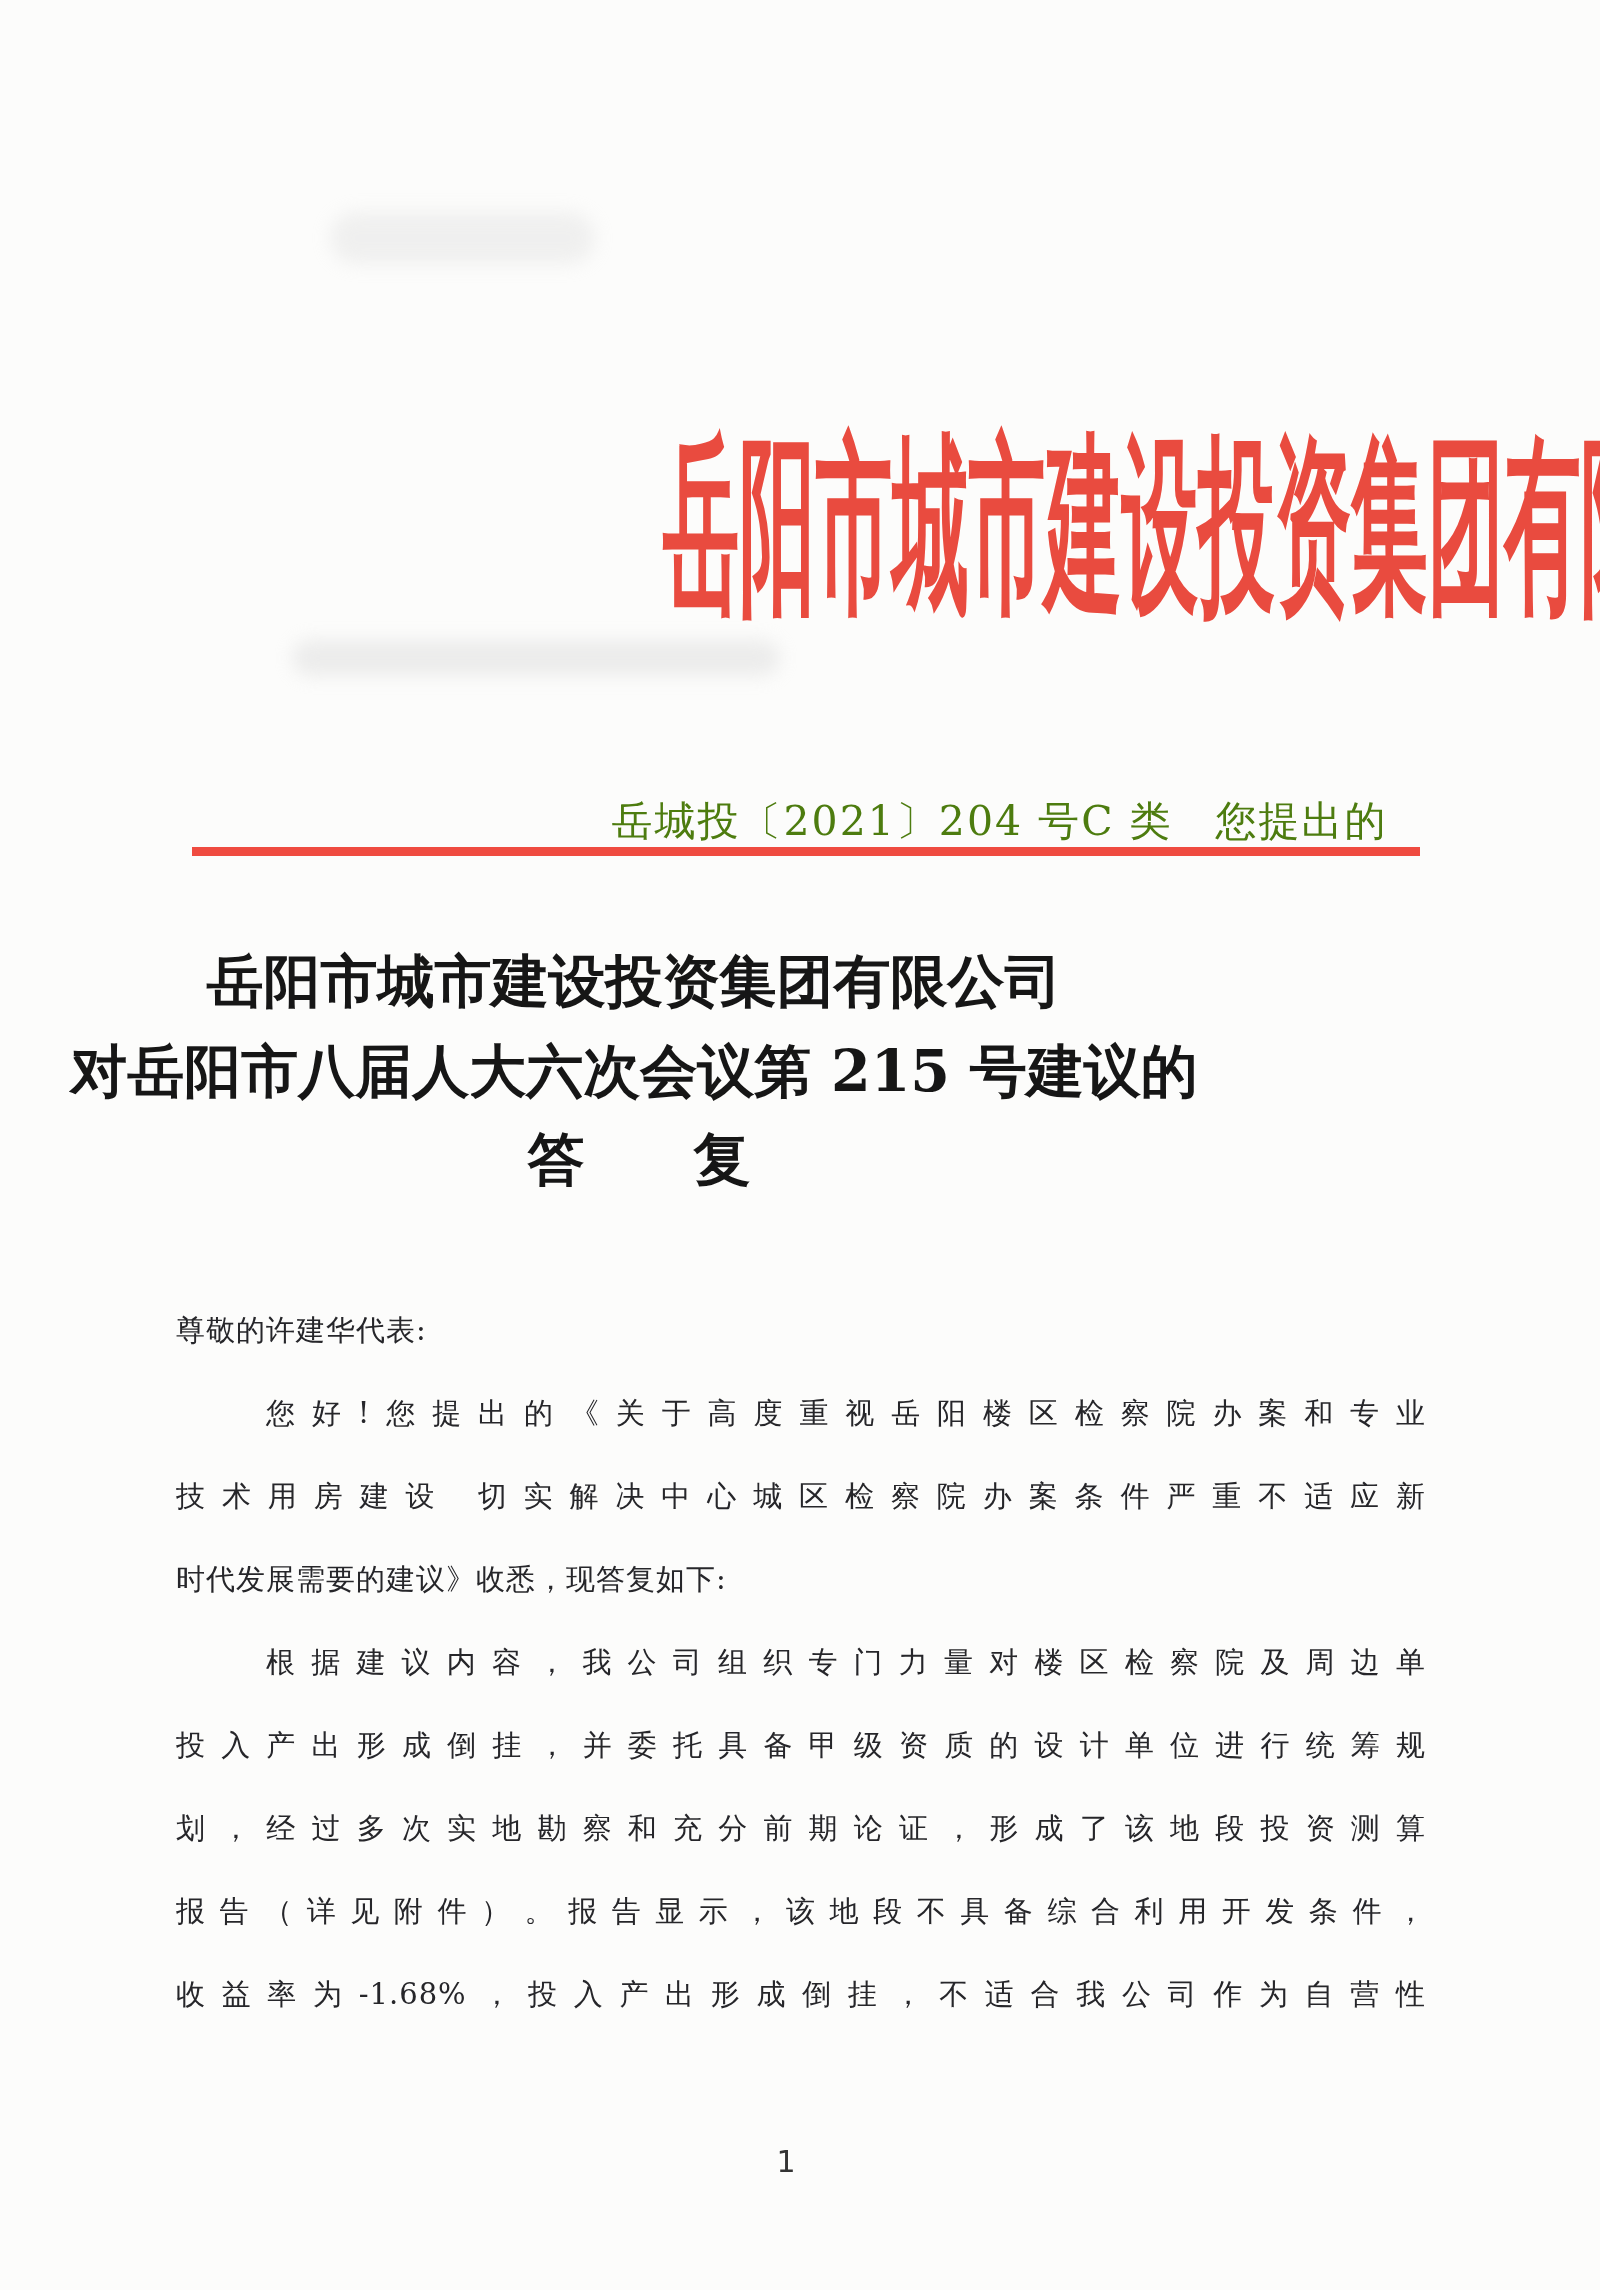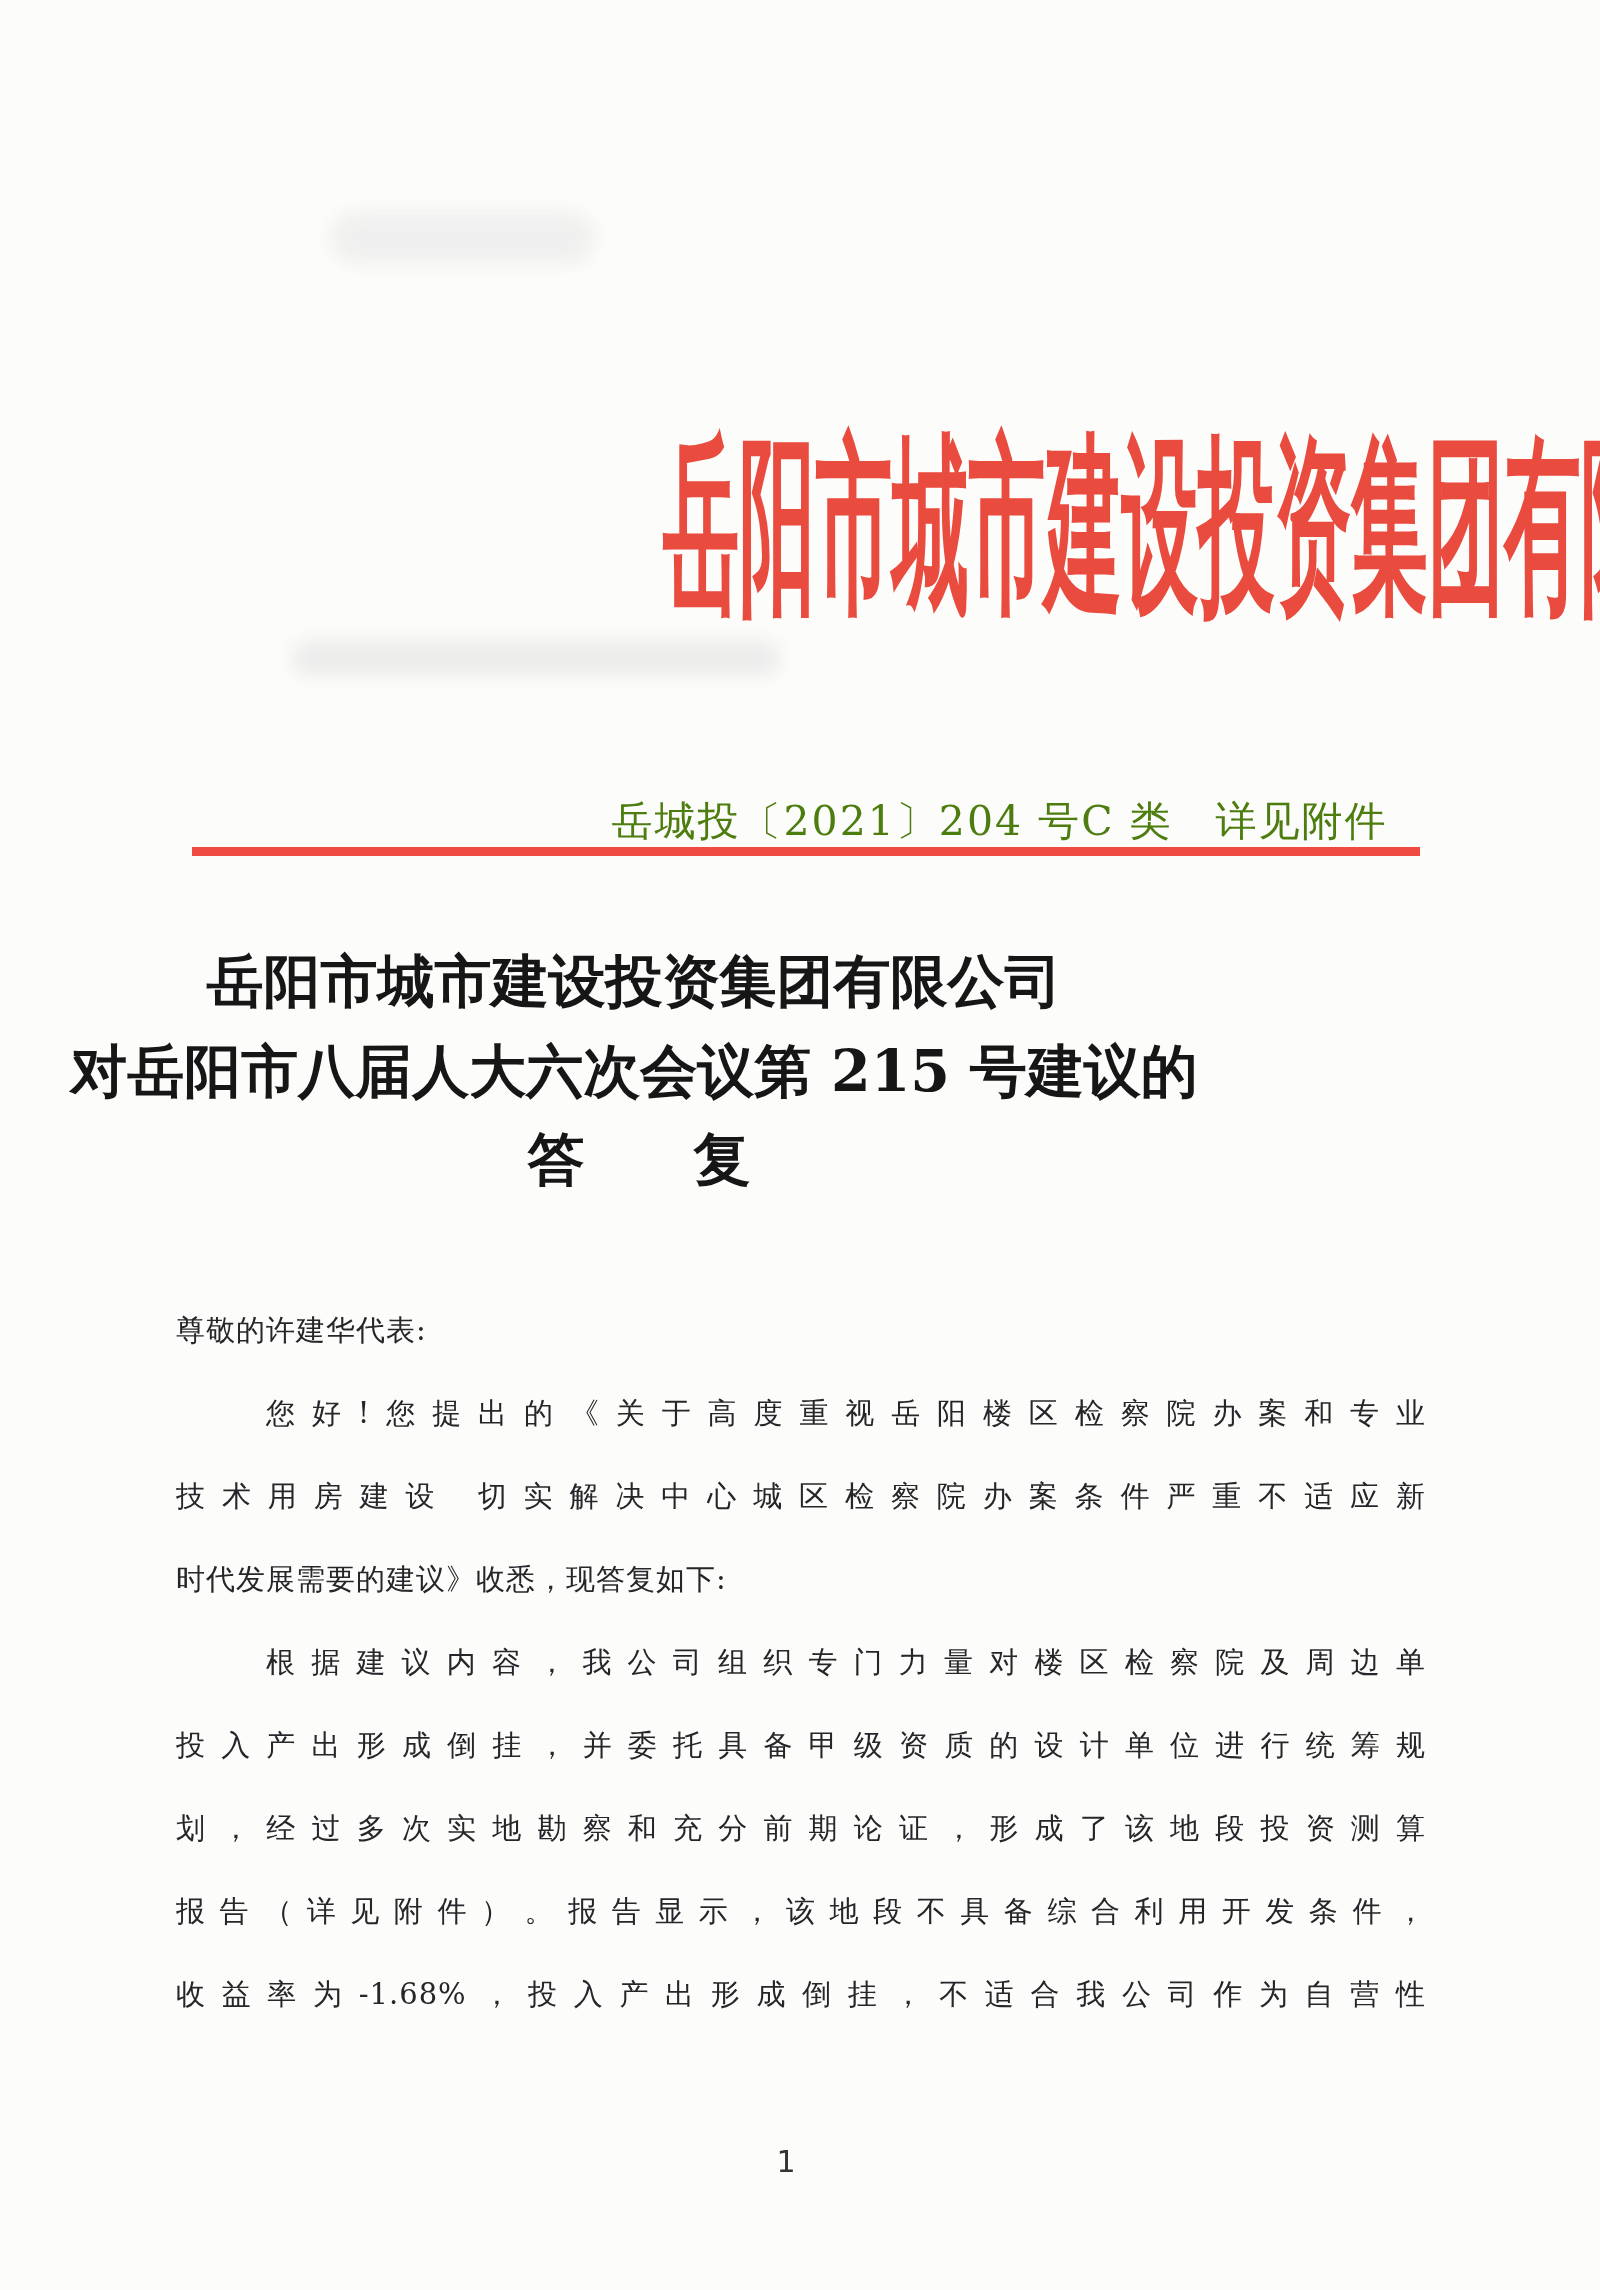--- a/index.html
+++ b/index.html
@@ -121,21 +121,21 @@
 
   <div class="smudge s1"></div>
   <div class="smudge s2"></div>
 
   <div class="masthead">
     <span class="stretch">岳阳市城市建设投资集团有限公司文件</span>
   </div>
 
   <div class="docline">
     <span>岳城投〔2021〕204 号</span>
-    <span>C 类　详见附件</span>
+    <span>C 类　您提出的</span>
   </div>
 
   <div class="red-rule"></div>
 
   <div class="doc-title">
     <div class="t-line">岳阳市城市建设投资集团有限公司</div>
     <div class="t-line">对岳阳市八届人大六次会议第 215 号建议的</div>
     <div class="t-line last">答　复</div>
   </div>
 

